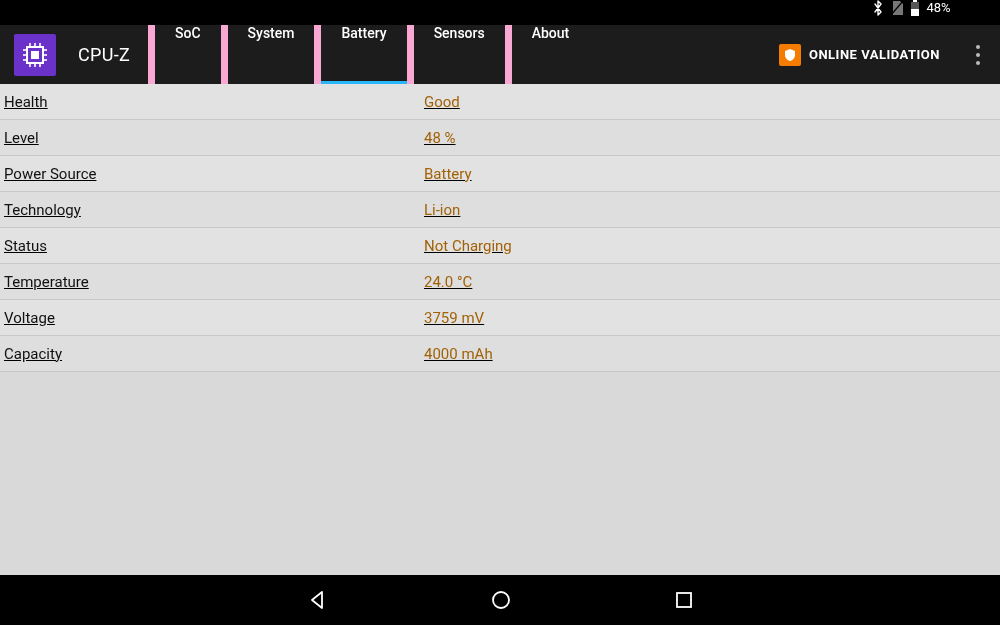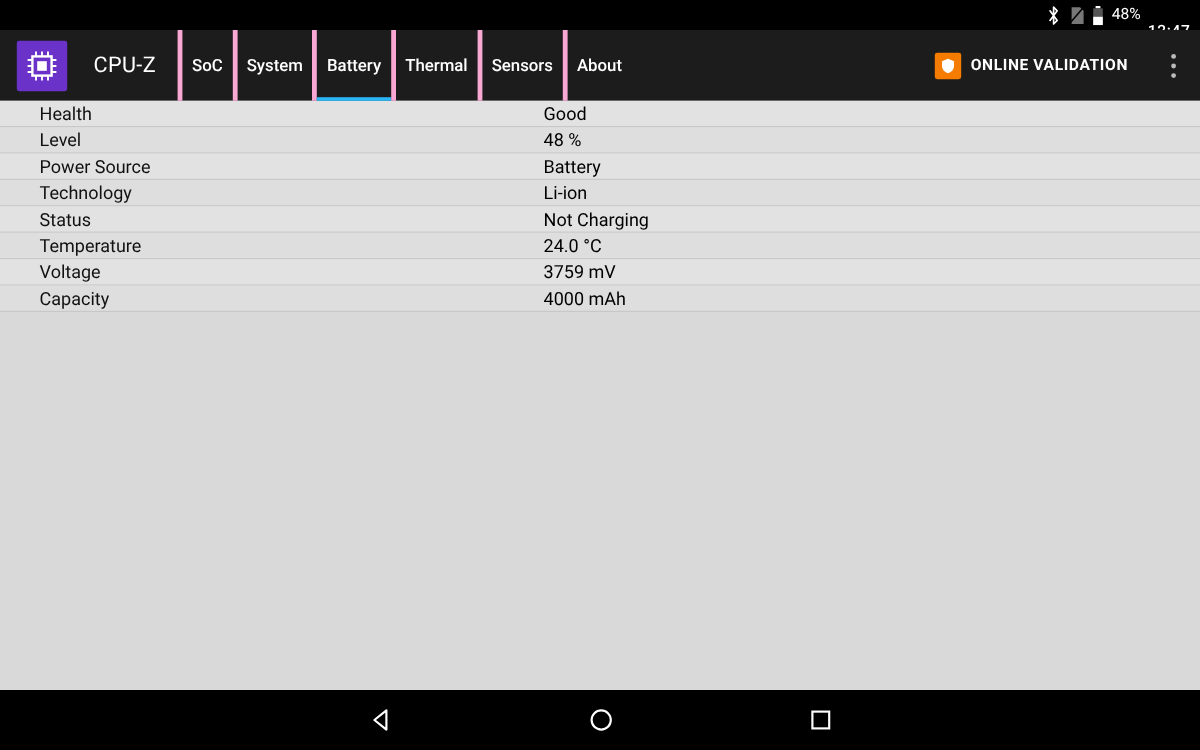--- a/index.html
+++ b/index.html
@@ -2,21 +2,21 @@
 <html><head>
 <meta charset="utf-8">
 <style>
   * { margin: 0; padding: 0; box-sizing: border-box; }
   html, body { width: 1000px; height: 625px; font-family: Roboto, "Helvetica Neue", Arial, sans-serif; overflow: hidden; }
   body { display: flex; flex-direction: column; background: #d9d9d9; }
 
   
   .status-bar {
     height: 25px; background: #000; color: #fff;
-    display: flex; align-items: center; justify-content: flex-end;
+    display: flex; align-items: flex-start; justify-content: flex-end;
     padding: 0 8px; font-size: 13px; gap: 6px;
   }
   .status-bar .ico { display: inline-flex; align-items: center; }
   .status-bar svg { display: block; }
   .status-bar .clock { font-weight: 500; letter-spacing: 0.5px; margin-top: 28px; }
 
   
   .app-bar {
     height: 59px; background: #1c1c1c; color: #fff;
     display: flex; align-items: stretch;
@@ -27,23 +27,23 @@
   }
   .app-logo {
     width: 42px; height: 42px; background: #6a32c9;
     display: flex; align-items: center; justify-content: center;
     border-radius: 2px;
   }
   .app-title { font-size: 18px; font-weight: 400; letter-spacing: 0.3px; }
 
   .tabs { display: flex; align-items: stretch; }
   .tab {
-    padding: 0 8px; display: flex; align-items: center;
+    padding: 0 20px; display: flex; 
     font-size: 14px; font-weight: 500; color: #fff;
-    border-left: 4px solid #f9a8d4; cursor: pointer; position: relative;
+    border-left: 7px solid #f9a8d4; cursor: pointer; position: relative;
   }
   .tab.active::after {
     content: ""; position: absolute; left: 0; right: 0; bottom: 0;
     height: 3px; background: #29b6f6;
   }
 
   .spacer { flex: 1; }
 
   .validation-btn {
     display: flex; align-items: center; gap: 8px;
@@ -59,28 +59,29 @@
     width: 44px; display: flex; align-items: center; justify-content: center;
     cursor: pointer;
   }
   .overflow-dots { display: flex; flex-direction: column; gap: 4px; }
   .overflow-dots span { width: 4px; height: 4px; background: #bbb; border-radius: 50%; }
 
   
   .content { flex: 1; background: #d9d9d9; overflow-y: auto; }
   .row {
     display: flex; align-items: center;
-    height: 22px; padding: 0 33px;
+    height: 36px; padding: 0 4px;
     font-size: 15px;
     border-bottom: 1px solid #c8c8c8;
     background: #dedede;
+    text-decoration: underline;
   }
   .row:nth-child(odd) { background: #e2e2e2; }
   .row .label { width: 420px; color: #111; }
-  .row .value { color: #000000; font-weight: 400; }
+  .row .value { color: #a16207; font-weight: 400; }
 
   
   .nav-bar {
     height: 50px; background: #000; color: #fff;
     display: flex; align-items: center; justify-content: center;
     gap: 160px;
   }
   .nav-btn { cursor: pointer; display: flex; align-items: center; justify-content: center; }
   .nav-btn svg { display: block; }
 </style>
@@ -139,23 +140,20 @@
       <div class="tab">
         <span>SoC</span>
       </div>
       <div class="tab">
         <span>System</span>
       </div>
       <div class="tab active">
         <span>Battery</span>
       </div>
       <div class="tab">
-        <span>Thermal</span>
-      </div>
-      <div class="tab">
         <span>Sensors</span>
       </div>
       <div class="tab">
         <span>About</span>
       </div>
     </div>
 
   <div class="spacer"></div>
 
   <div class="validation-btn">

